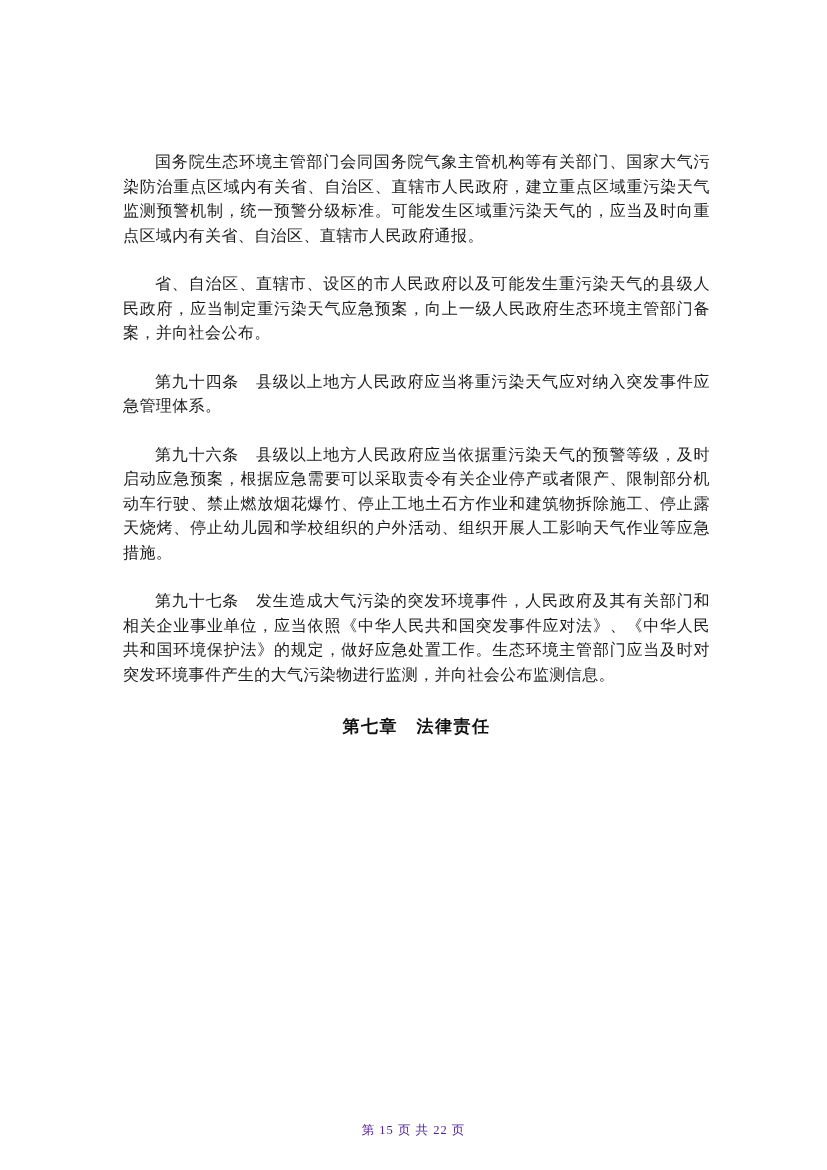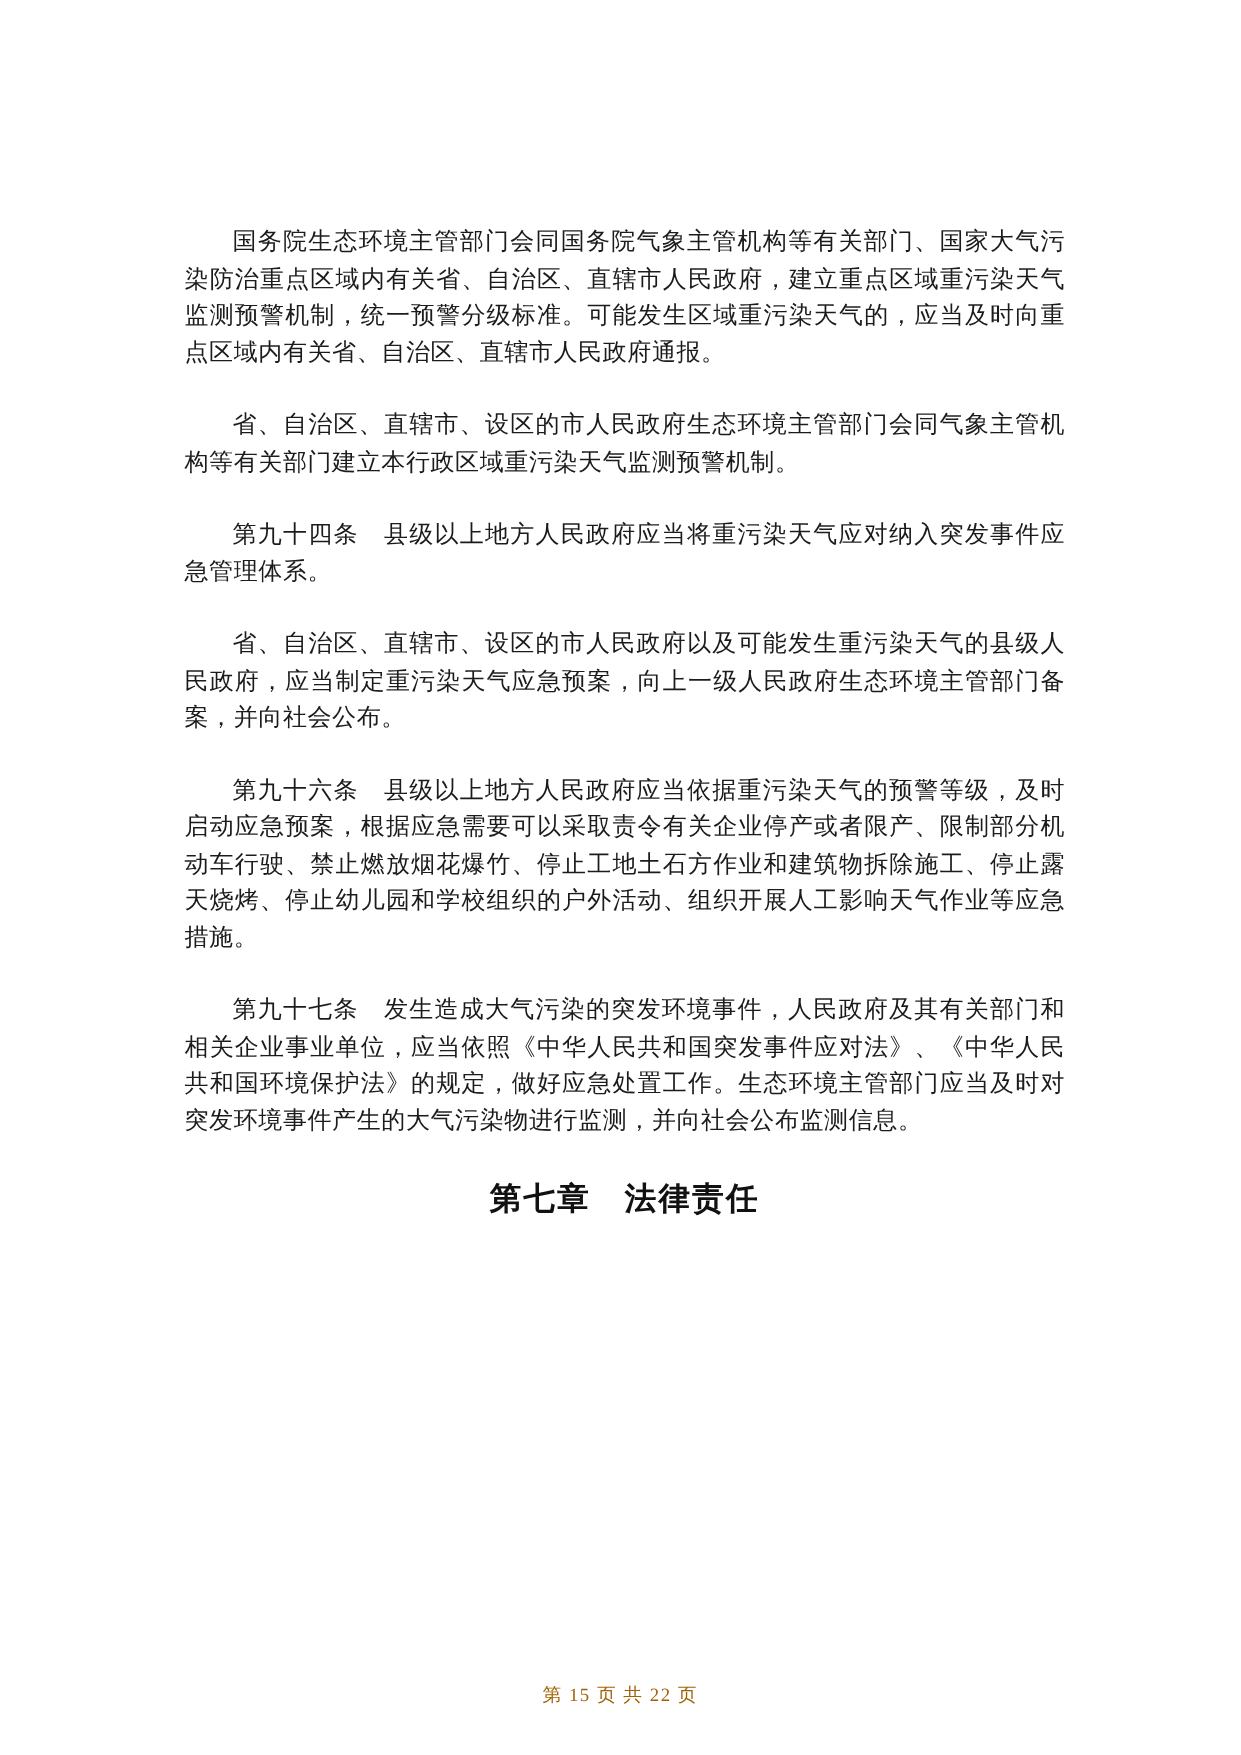--- a/index.html
+++ b/index.html
@@ -29,44 +29,43 @@
     line-height: 24.5px;
     text-indent: 2em;
     text-align: justify;
     text-justify: inter-character;
     letter-spacing: 0.4px;
   }
   .chapter-heading {
     margin: 12px 0 0 0;
     font-family: "Liberation Sans", "DejaVu Sans", sans-serif;
     font-weight: bold;
-    font-size: 21px;
+    font-size: 17px;
     line-height: 32px;
     text-align: center;
     letter-spacing: 1.5px;
     color: #111111;
   }
   .footer {
     position: absolute;
     top: 1078px;
     left: 0;
     width: 100%;
     text-align: center;
     font-size: 12.5px;
-    color: #a16207;
+    color: #4c1d95;
     letter-spacing: 1px;
   }
 </style>
 </head>
 <body>
 
 <div class="page">
   <div class="content">
     <p>国务院生态环境主管部门会同国务院气象主管机构等有关部门、国家大气污染防治重点区域内有关省、自治区、直辖市人民政府，建立重点区域重污染天气监测预警机制，统一预警分级标准。可能发生区域重污染天气的，应当及时向重点区域内有关省、自治区、直辖市人民政府通报。</p>
-    <p>省、自治区、直辖市、设区的市人民政府生态环境主管部门会同气象主管机构等有关部门建立本行政区域重污染天气监测预警机制。</p>
+    <p>省、自治区、直辖市、设区的市人民政府以及可能发生重污染天气的县级人民政府，应当制定重污染天气应急预案，向上一级人民政府生态环境主管部门备案，并向社会公布。</p>
     <p>第九十四条　县级以上地方人民政府应当将重污染天气应对纳入突发事件应急管理体系。</p>
-    <p>省、自治区、直辖市、设区的市人民政府以及可能发生重污染天气的县级人民政府，应当制定重污染天气应急预案，向上一级人民政府生态环境主管部门备案，并向社会公布。</p>
     <p>第九十六条　县级以上地方人民政府应当依据重污染天气的预警等级，及时启动应急预案，根据应急需要可以采取责令有关企业停产或者限产、限制部分机动车行驶、禁止燃放烟花爆竹、停止工地土石方作业和建筑物拆除施工、停止露天烧烤、停止幼儿园和学校组织的户外活动、组织开展人工影响天气作业等应急措施。</p>
     <p>第九十七条　发生造成大气污染的突发环境事件，人民政府及其有关部门和相关企业事业单位，应当依照《中华人民共和国突发事件应对法》、《中华人民共和国环境保护法》的规定，做好应急处置工作。生态环境主管部门应当及时对突发环境事件产生的大气污染物进行监测，并向社会公布监测信息。</p>
     <h2 class="chapter-heading">第七章　法律责任</h2>
   </div>
   <div class="footer">第 15 页 共 22 页</div>
 </div>
 
 </body></html>

